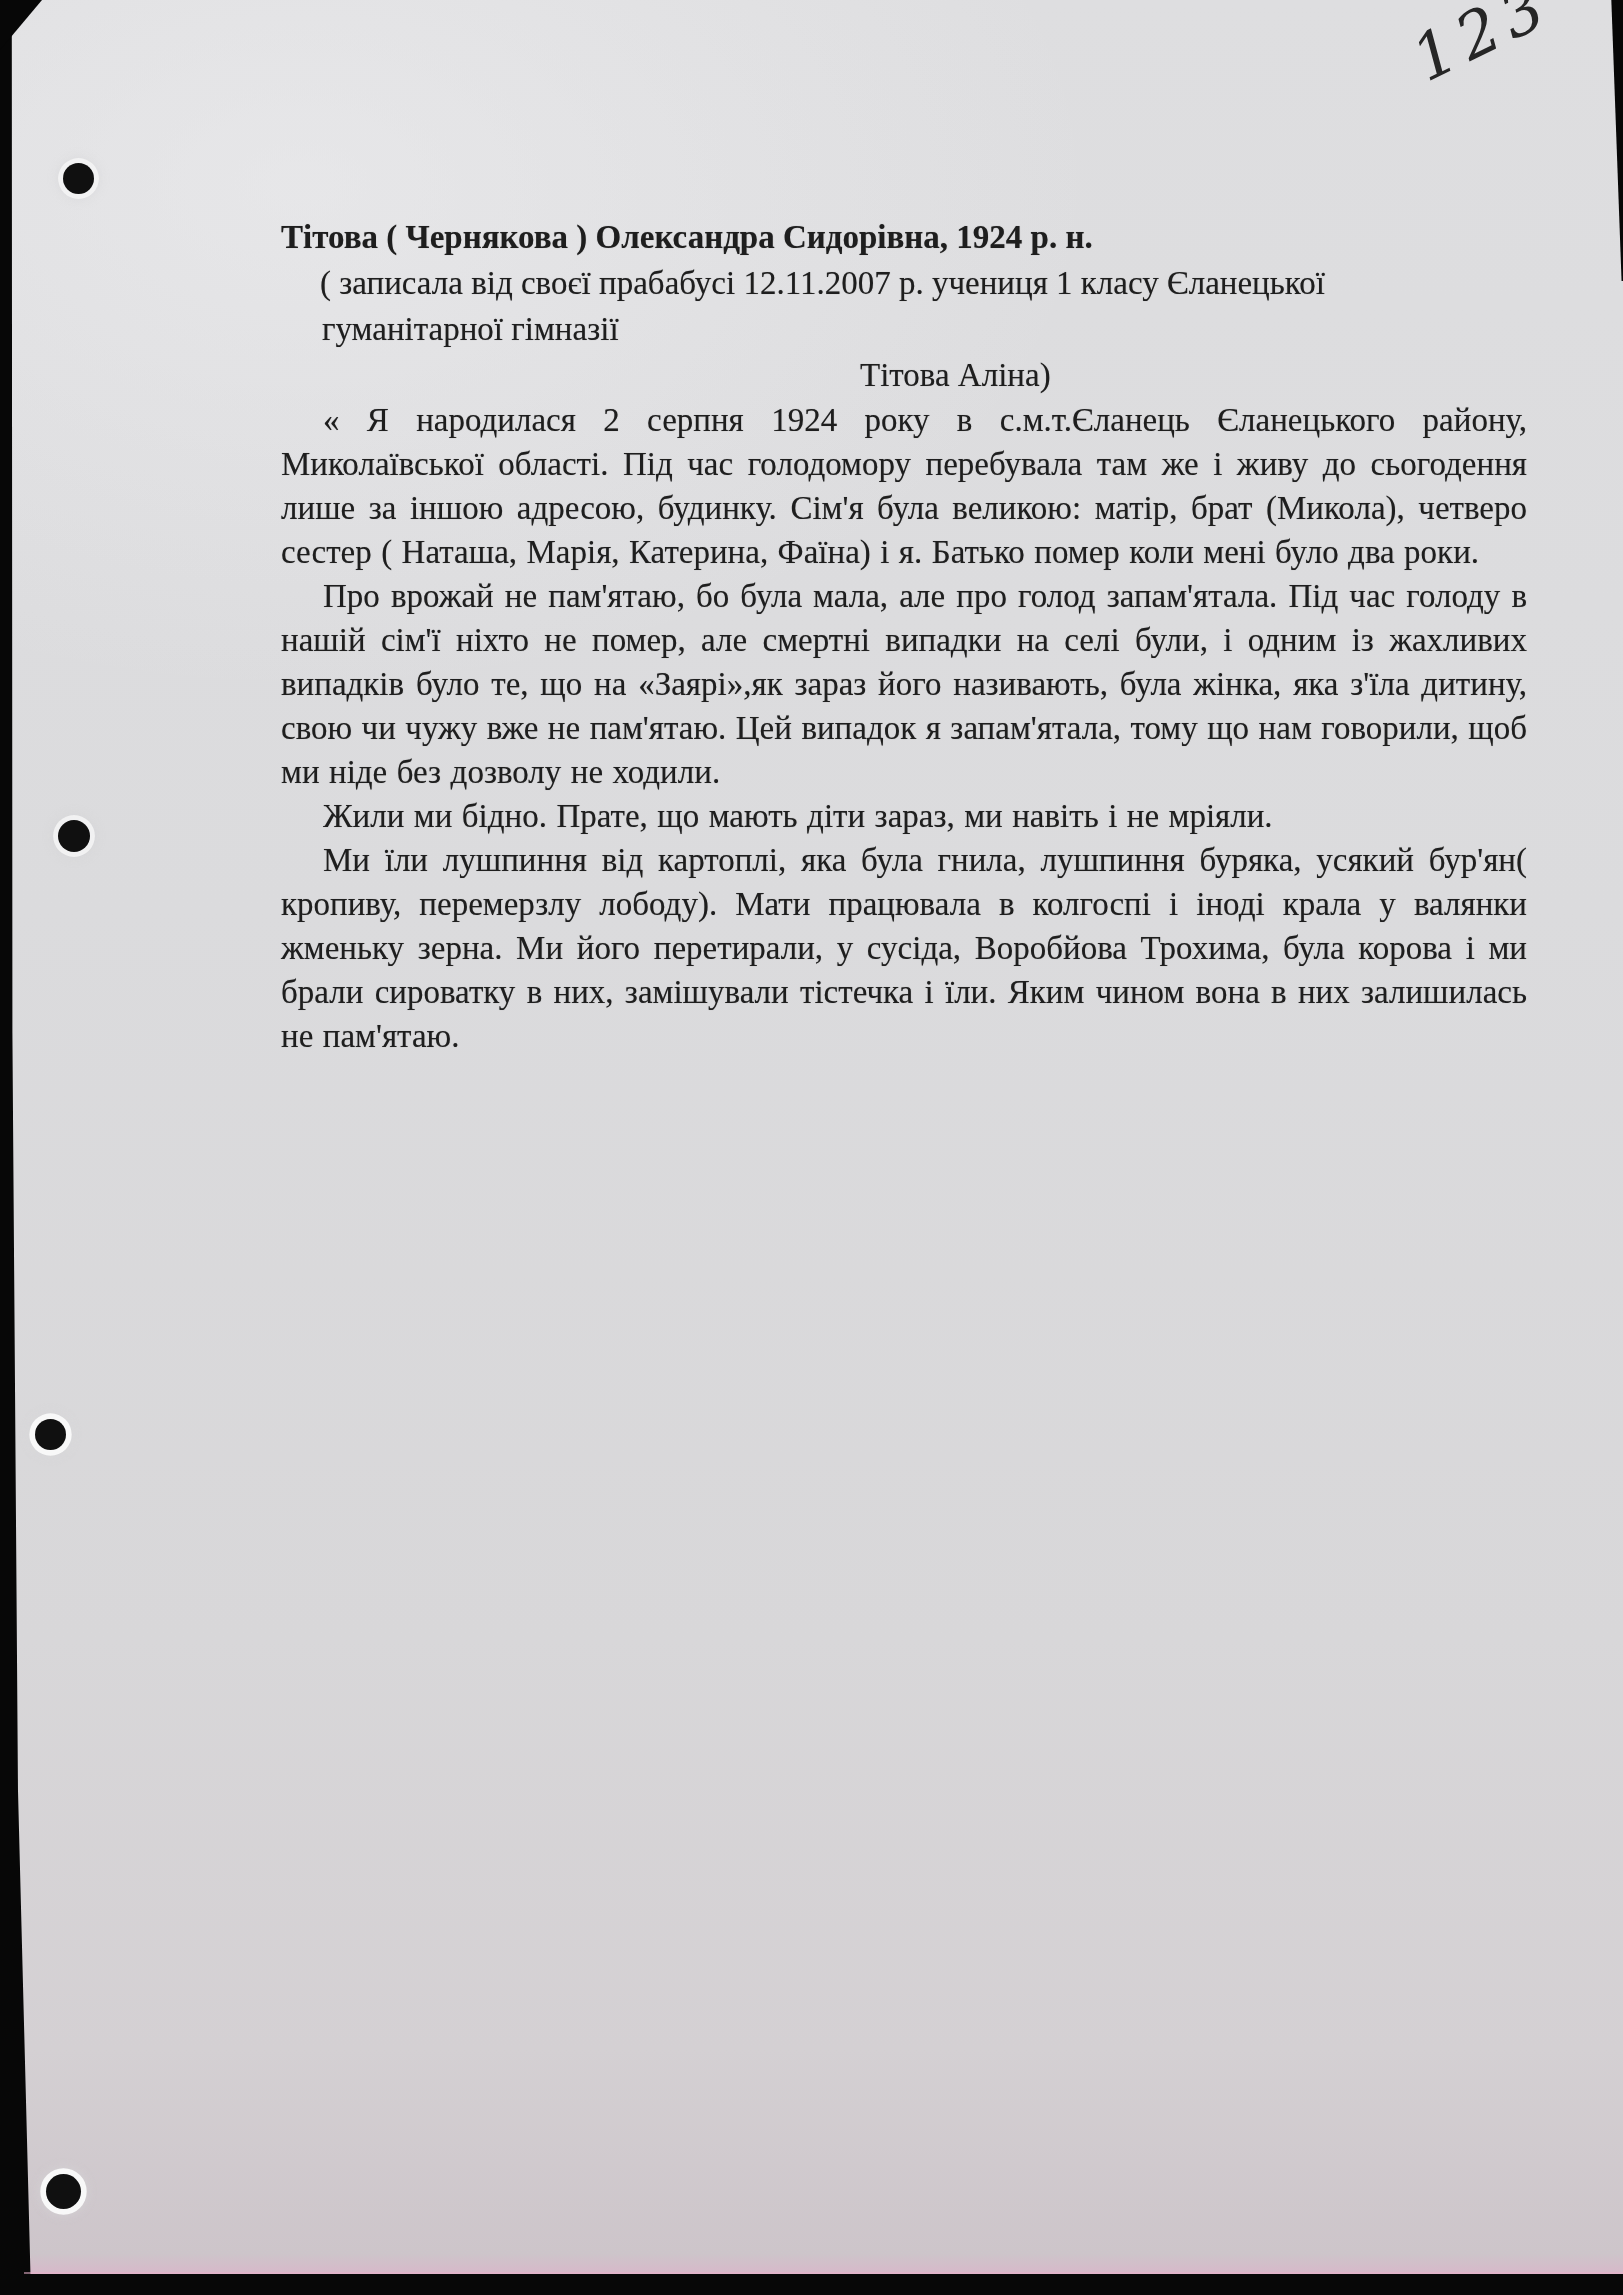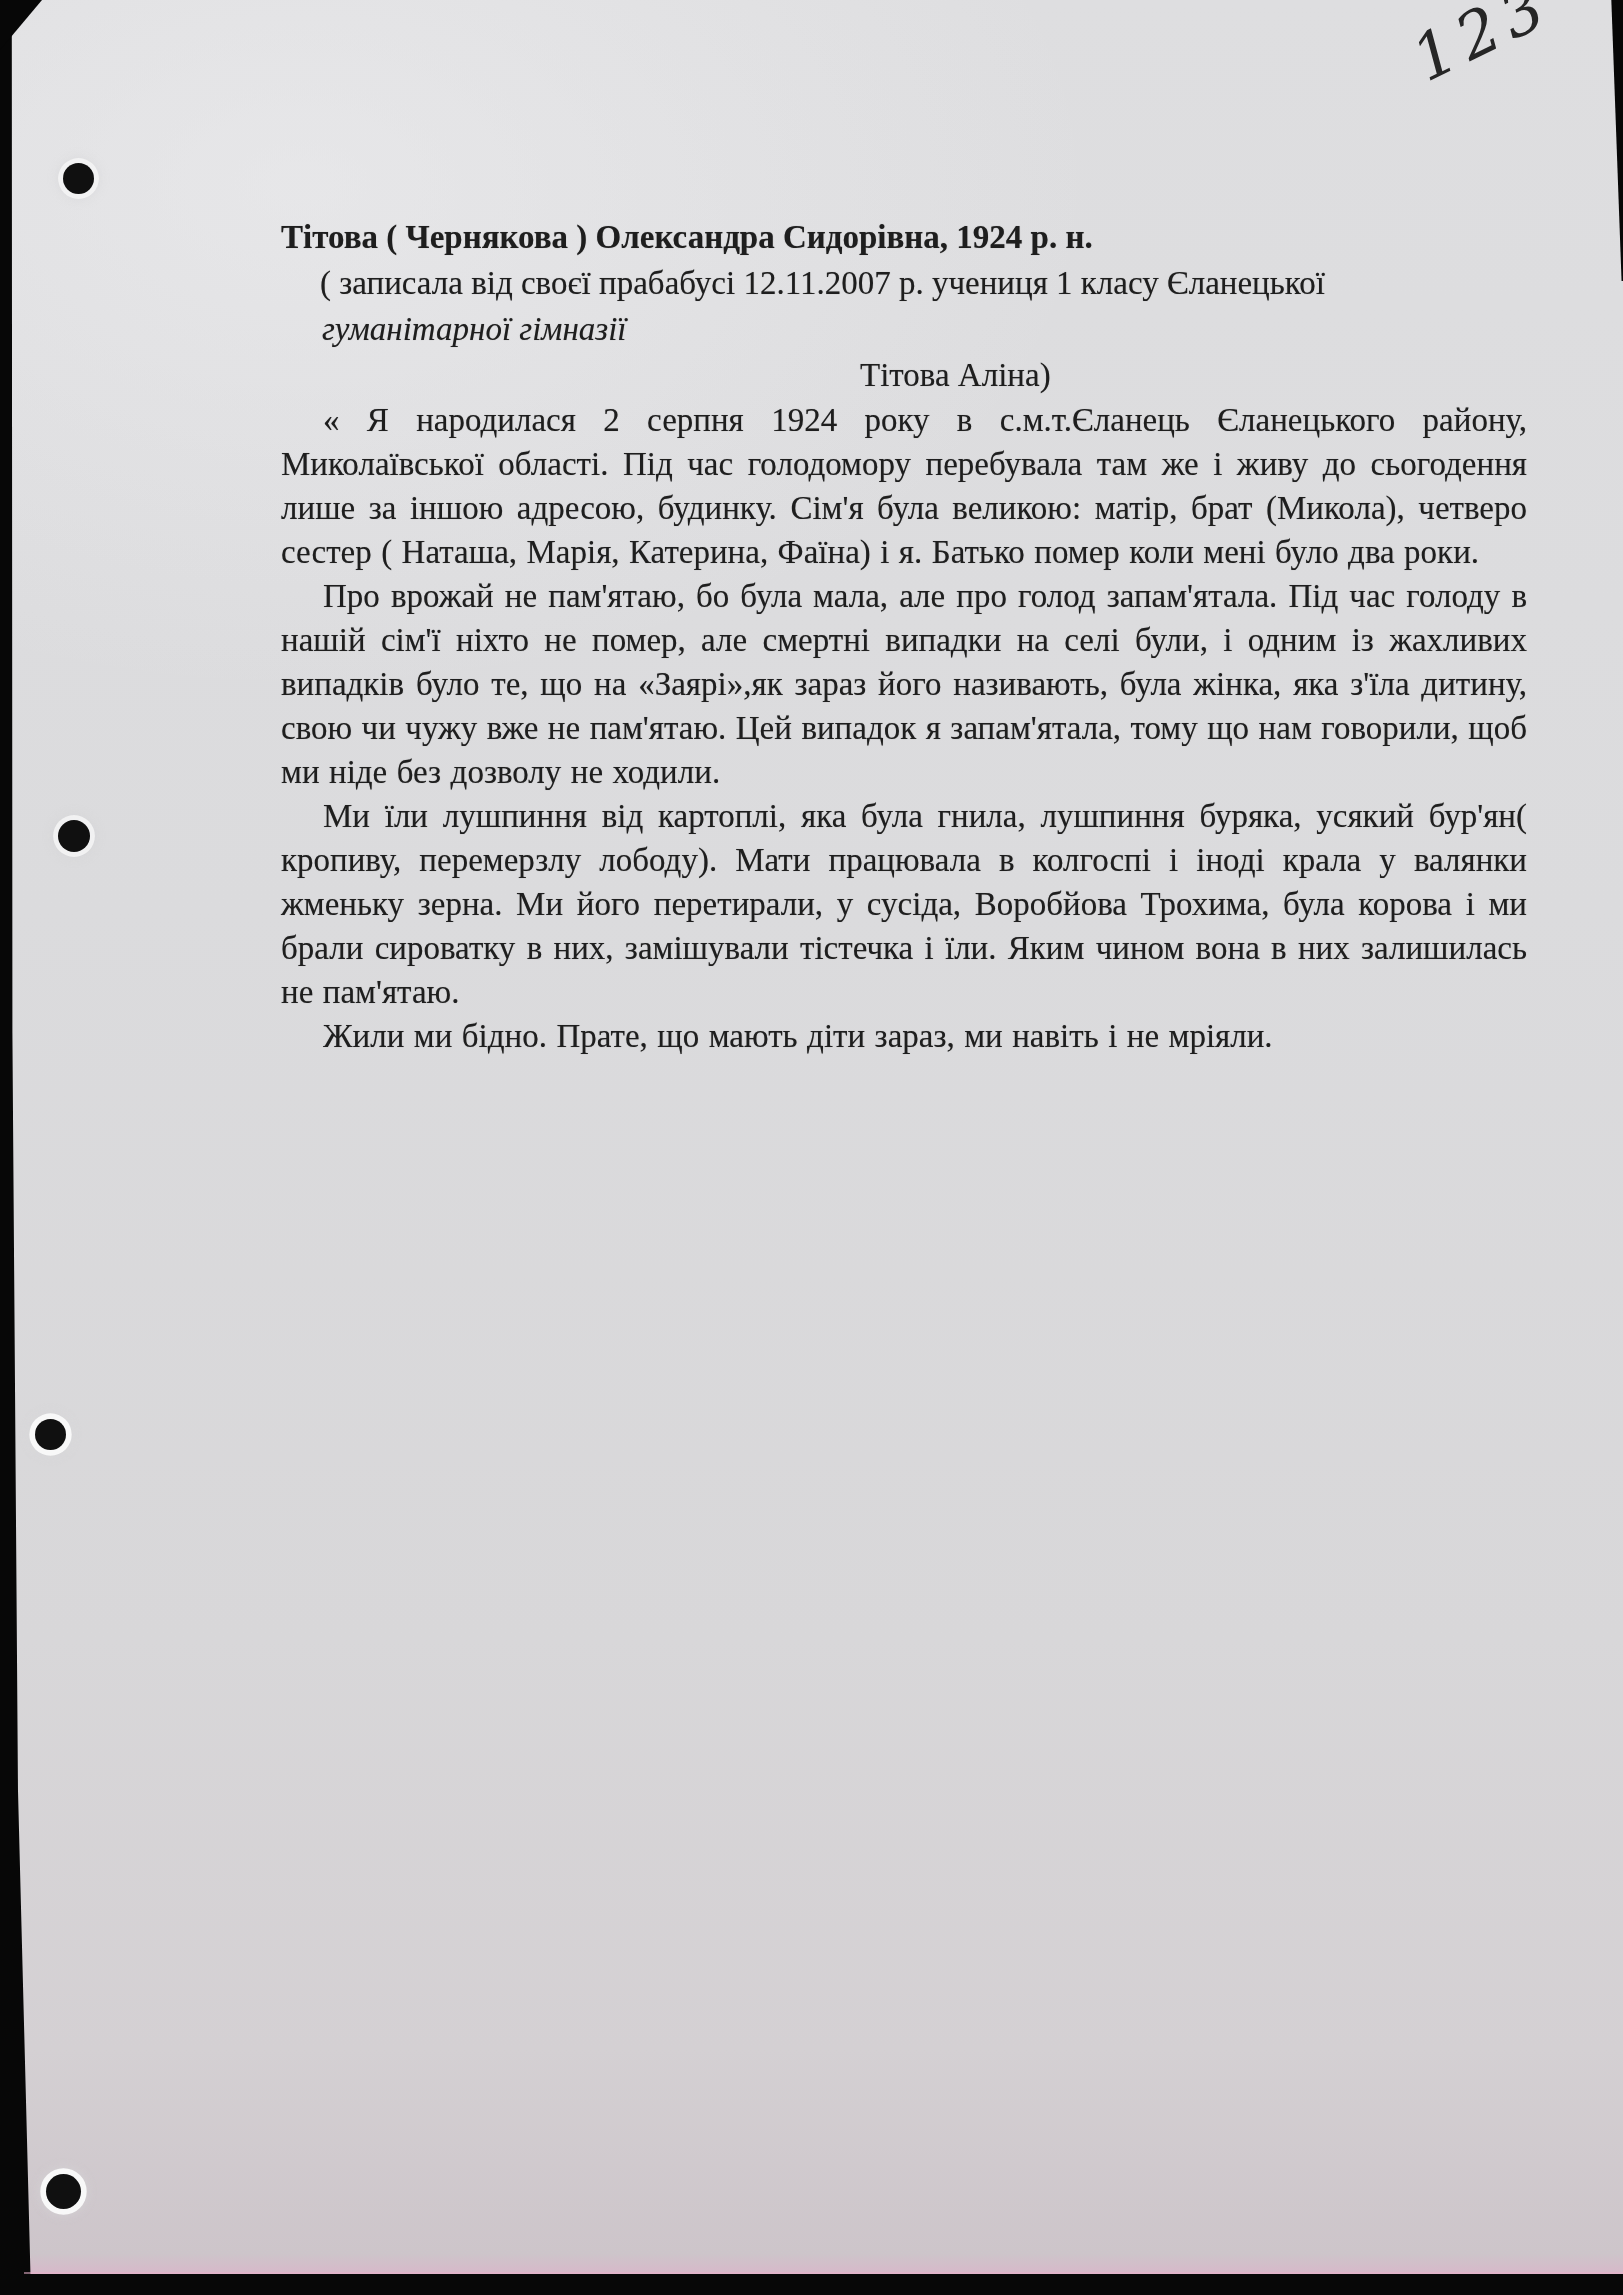--- a/index.html
+++ b/index.html
@@ -102,21 +102,20 @@
     font-weight: bold;
     line-height: 46px;
     margin: 0;
   }
   .doc-sub {
     line-height: 46px;
     margin: 0;
     padding-left: 39px;
   }
   .doc-sub-italic {
-    font-style: italic;
     line-height: 46px;
     margin: 0;
     padding-left: 41px;
   }
   .doc-recorder {
     line-height: 46px;
     margin: 0;
     padding-left: 579px;
   }
   .testimony {
@@ -149,17 +148,17 @@
 
 <div class="content">
   <p class="doc-title">Тітова ( Чернякова ) Олександра Сидорівна, 1924 р. н.</p>
   <p class="doc-sub">( записала від своєї прабабусі 12.11.2007 р. учениця 1 класу Єланецької</p>
   <p class="doc-sub-italic">гуманітарної гімназії</p>
   <p class="doc-recorder">Тітова Аліна)</p>
 
   <div class="testimony">
     <p>« Я народилася 2 серпня 1924 року в с.м.т.Єланець Єланецького району, Миколаївської області. Під час голодомору перебувала там же і живу до сьогодення лише за іншою адресою, будинку. Сім'я була великою: матір, брат (Микола), четверо сестер ( Наташа, Марія, Катерина, Фаїна) і я. Батько помер коли мені було два роки.</p>
     <p>Про врожай не пам'ятаю, бо була мала, але про голод запам'ятала. Під час голоду в нашій сім'ї ніхто не помер, але смертні випадки на селі були, і одним із жахливих випадків було те, що на «Заярі»,як зараз його називають, була жінка, яка з'їла дитину, свою чи чужу вже не пам'ятаю. Цей випадок я запам'ятала, тому що нам говорили, щоб ми ніде без дозволу не ходили.</p>
+    <p>Жили ми бідно. Прате, що мають діти зараз, ми навіть і не мріяли.</p>
     <p>Ми їли лушпиння від картоплі, яка була гнила, лушпиння буряка, усякий бур'ян( кропиву, перемерзлу лободу). Мати працювала в колгоспі і іноді крала у валянки жменьку зерна. Ми його перетирали, у сусіда, Воробйова Трохима, була корова і ми брали сироватку в них, замішували тістечка і їли. Яким чином вона в них залишилась не пам'ятаю.</p>
-    <p>Жили ми бідно. Прате, що мають діти зараз, ми навіть і не мріяли.</p>
   </div>
 </div>
 
 
 </body></html>

